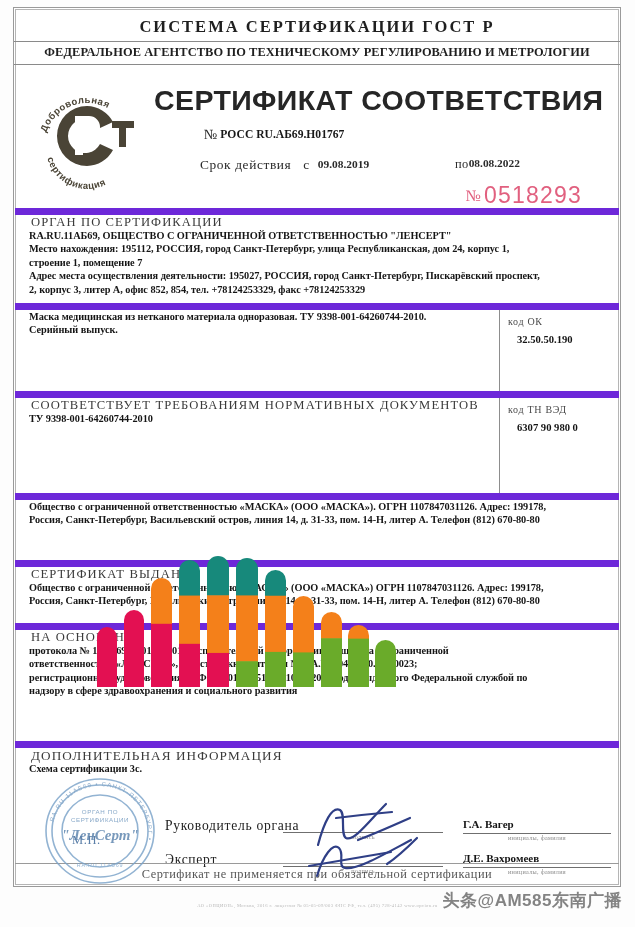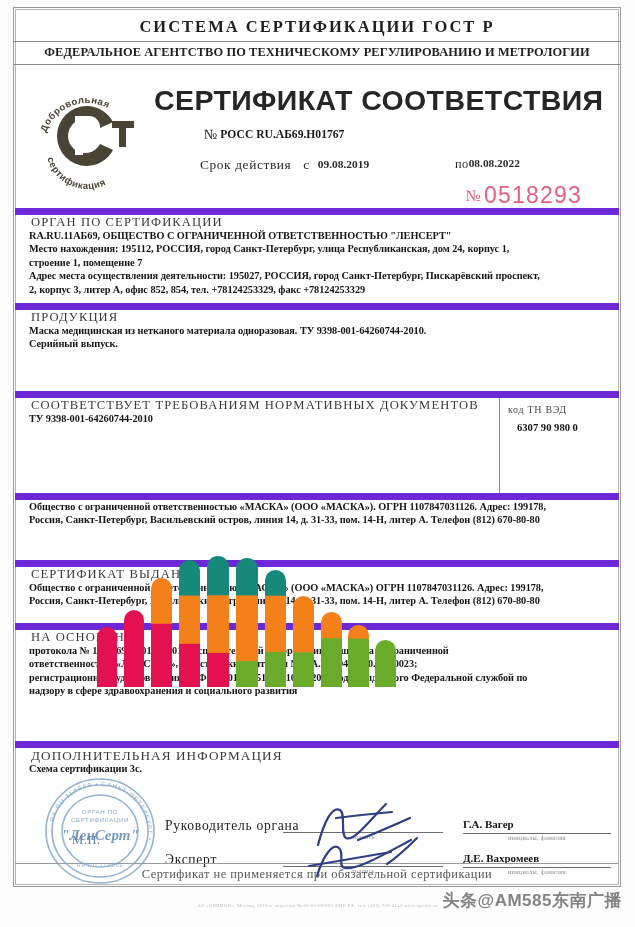--- a/index.html
+++ b/index.html
@@ -417,24 +417,27 @@
       <div class="sec-body">
         <div>RA.RU.11АБ69, ОБЩЕСТВО С ОГРАНИЧЕННОЙ ОТВЕТСТВЕННОСТЬЮ "ЛЕНСЕРТ"</div>
         <div>Место нахождения: 195112, РОССИЯ, город Санкт-Петербург, улица Республиканская, дом 24, корпус 1,</div>
         <div>строение 1, помещение 7</div>
         <div>Адрес места осуществления деятельности: 195027, РОССИЯ, город Санкт-Петербург, Пискарёвский проспект,</div>
         <div>2, корпус 3, литер А, офис 852, 854, тел. +78124253329, факс +78124253329</div>
       </div>
     </div>
 
     <div class="sec" style="top:295px; height:88px;">
-      <div class="sec-title">ПРОДУКЦИЯ</div>
       <div class="sec-body" style="padding-right:128px;">
         <div>Маска медицинская из нетканого материала одноразовая. ТУ 9398-001-64260744-2010.</div>
         <div>Серийный выпуск.</div>
+      </div>
+      <div class="code-box">
+        <div class="code-label">код ОК</div>
+        <div class="code-val">32.50.50.190</div>
       </div>
     </div>
 
     <div class="sec" style="top:383px; height:102px;">
       <div class="sec-title">СООТВЕТСТВУЕТ ТРЕБОВАНИЯМ НОРМАТИВНЫХ ДОКУМЕНТОВ</div>
       <div class="sec-body" style="padding-right:128px;">
         <div>ТУ 9398-001-64260744-2010</div>
       </div>
       <div class="code-box">
         <div class="code-label">код ТН ВЭД</div>

